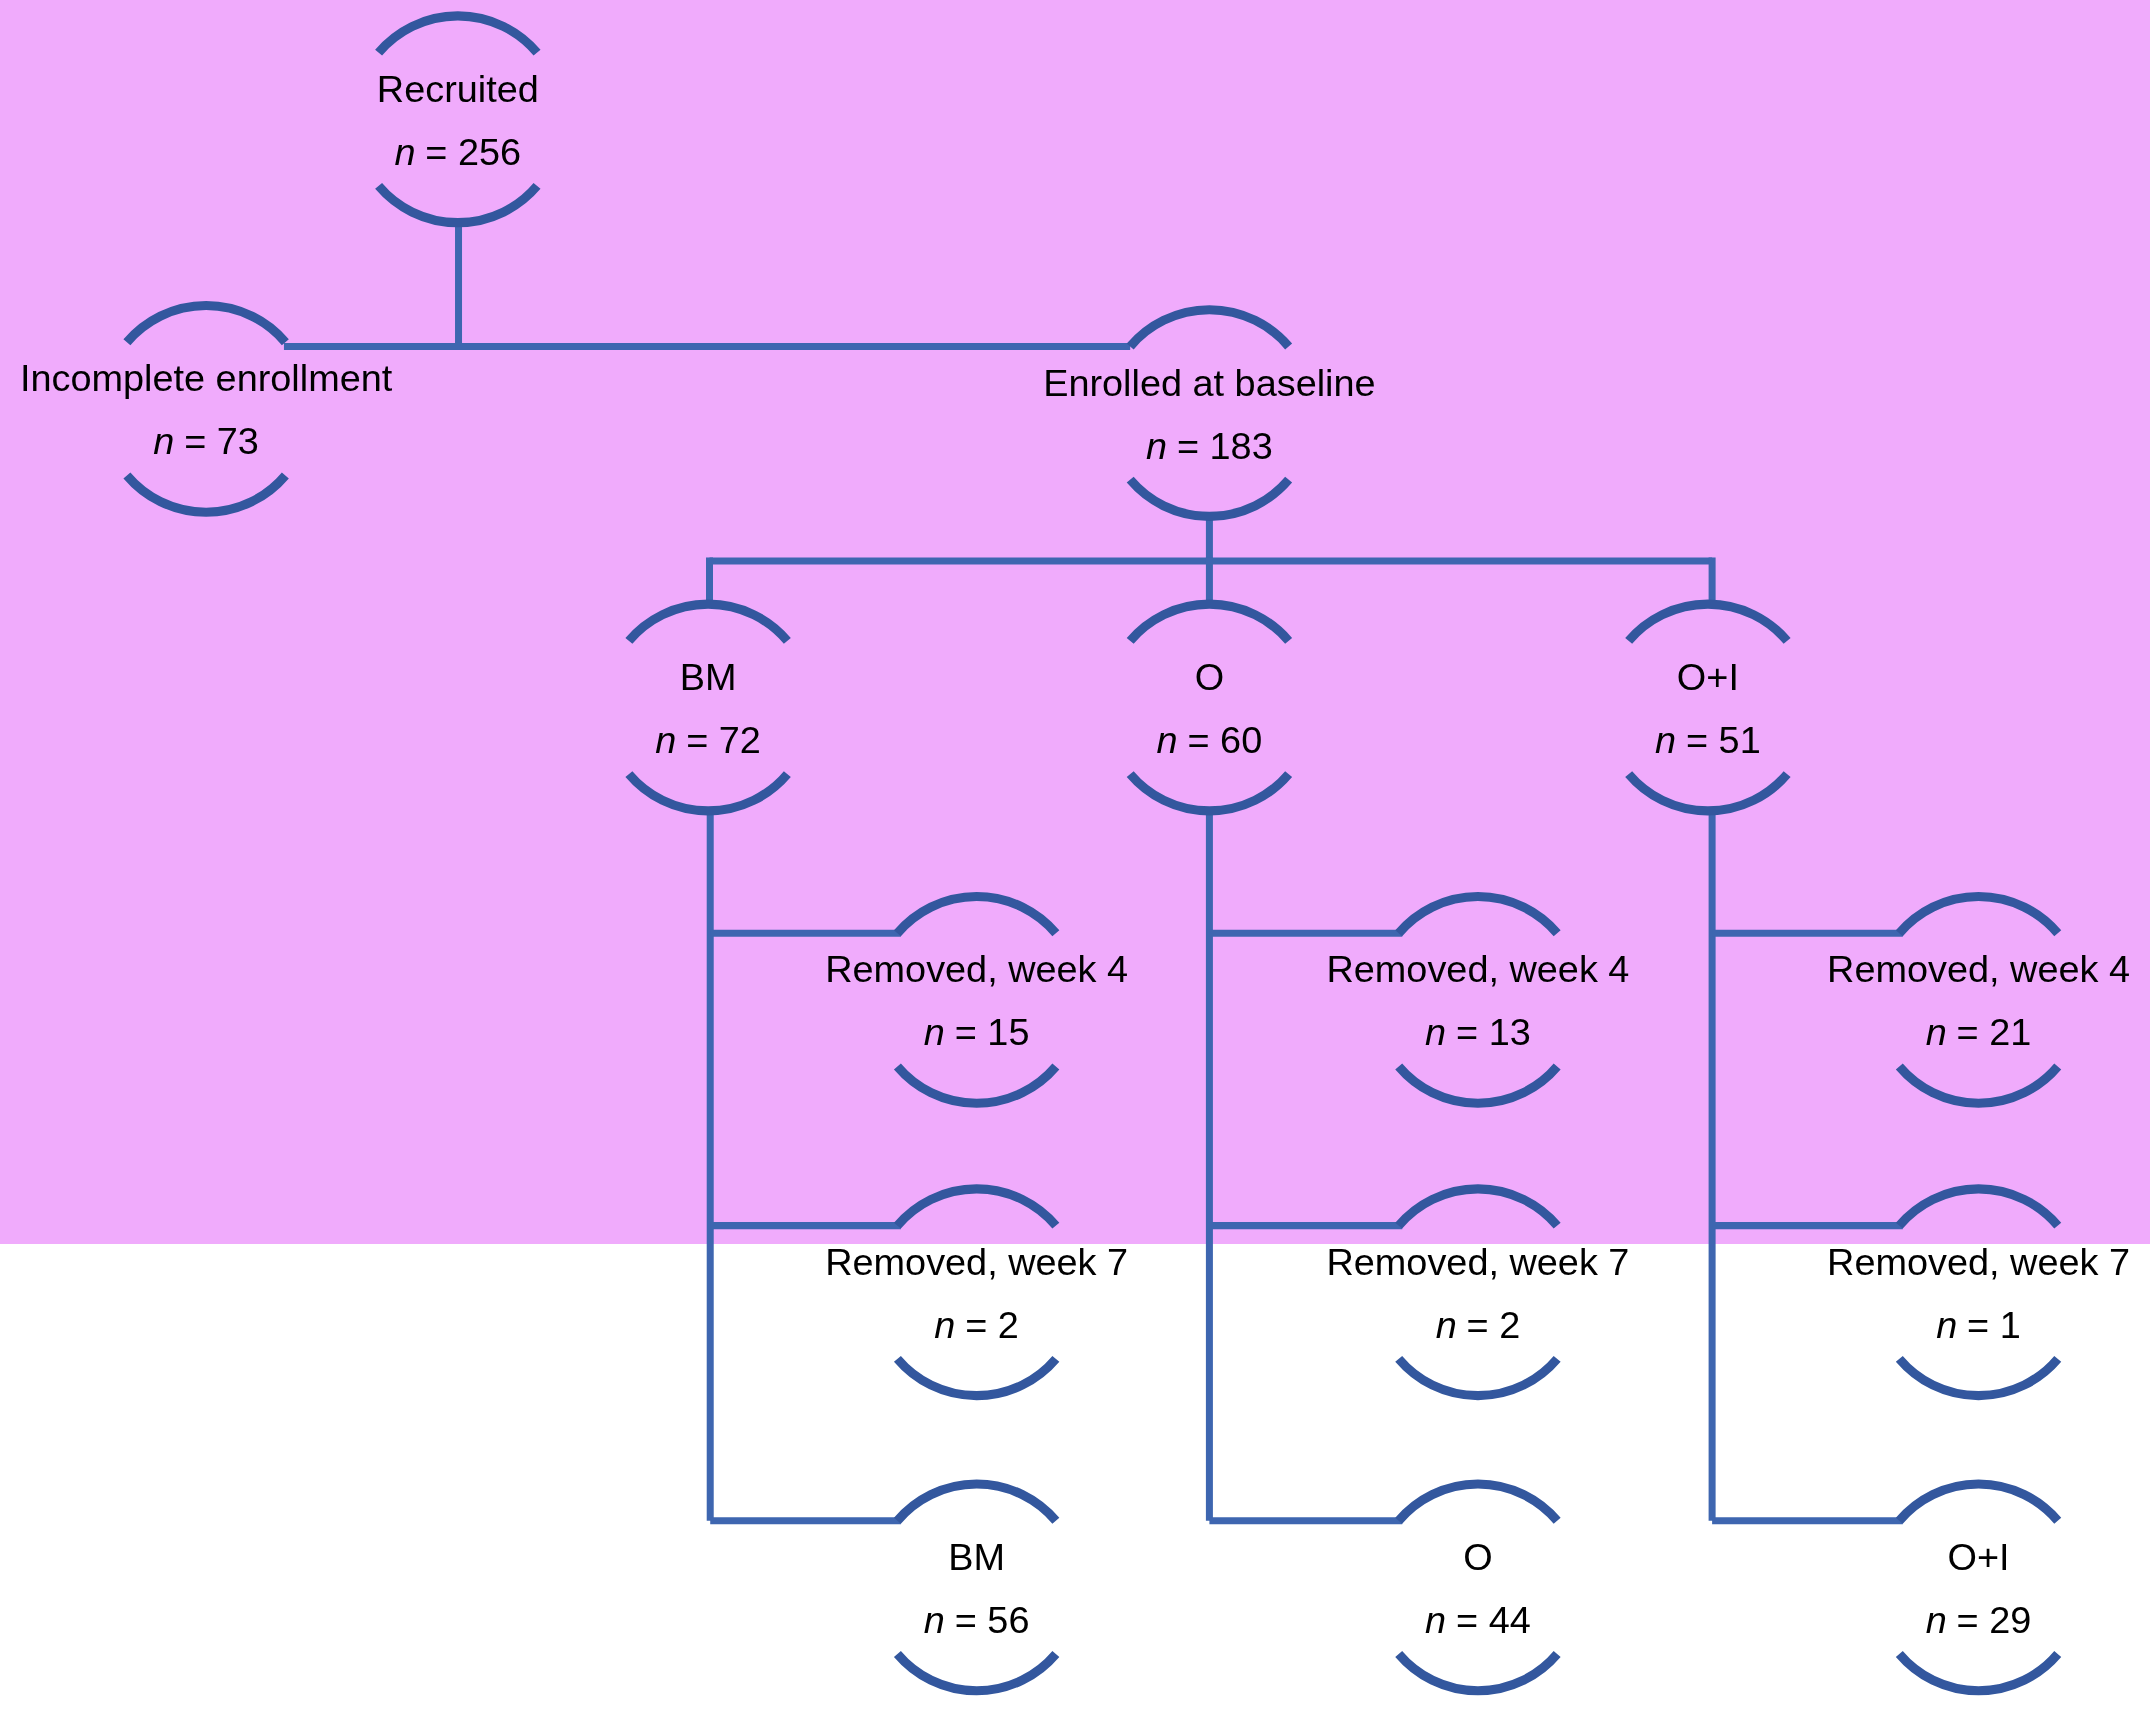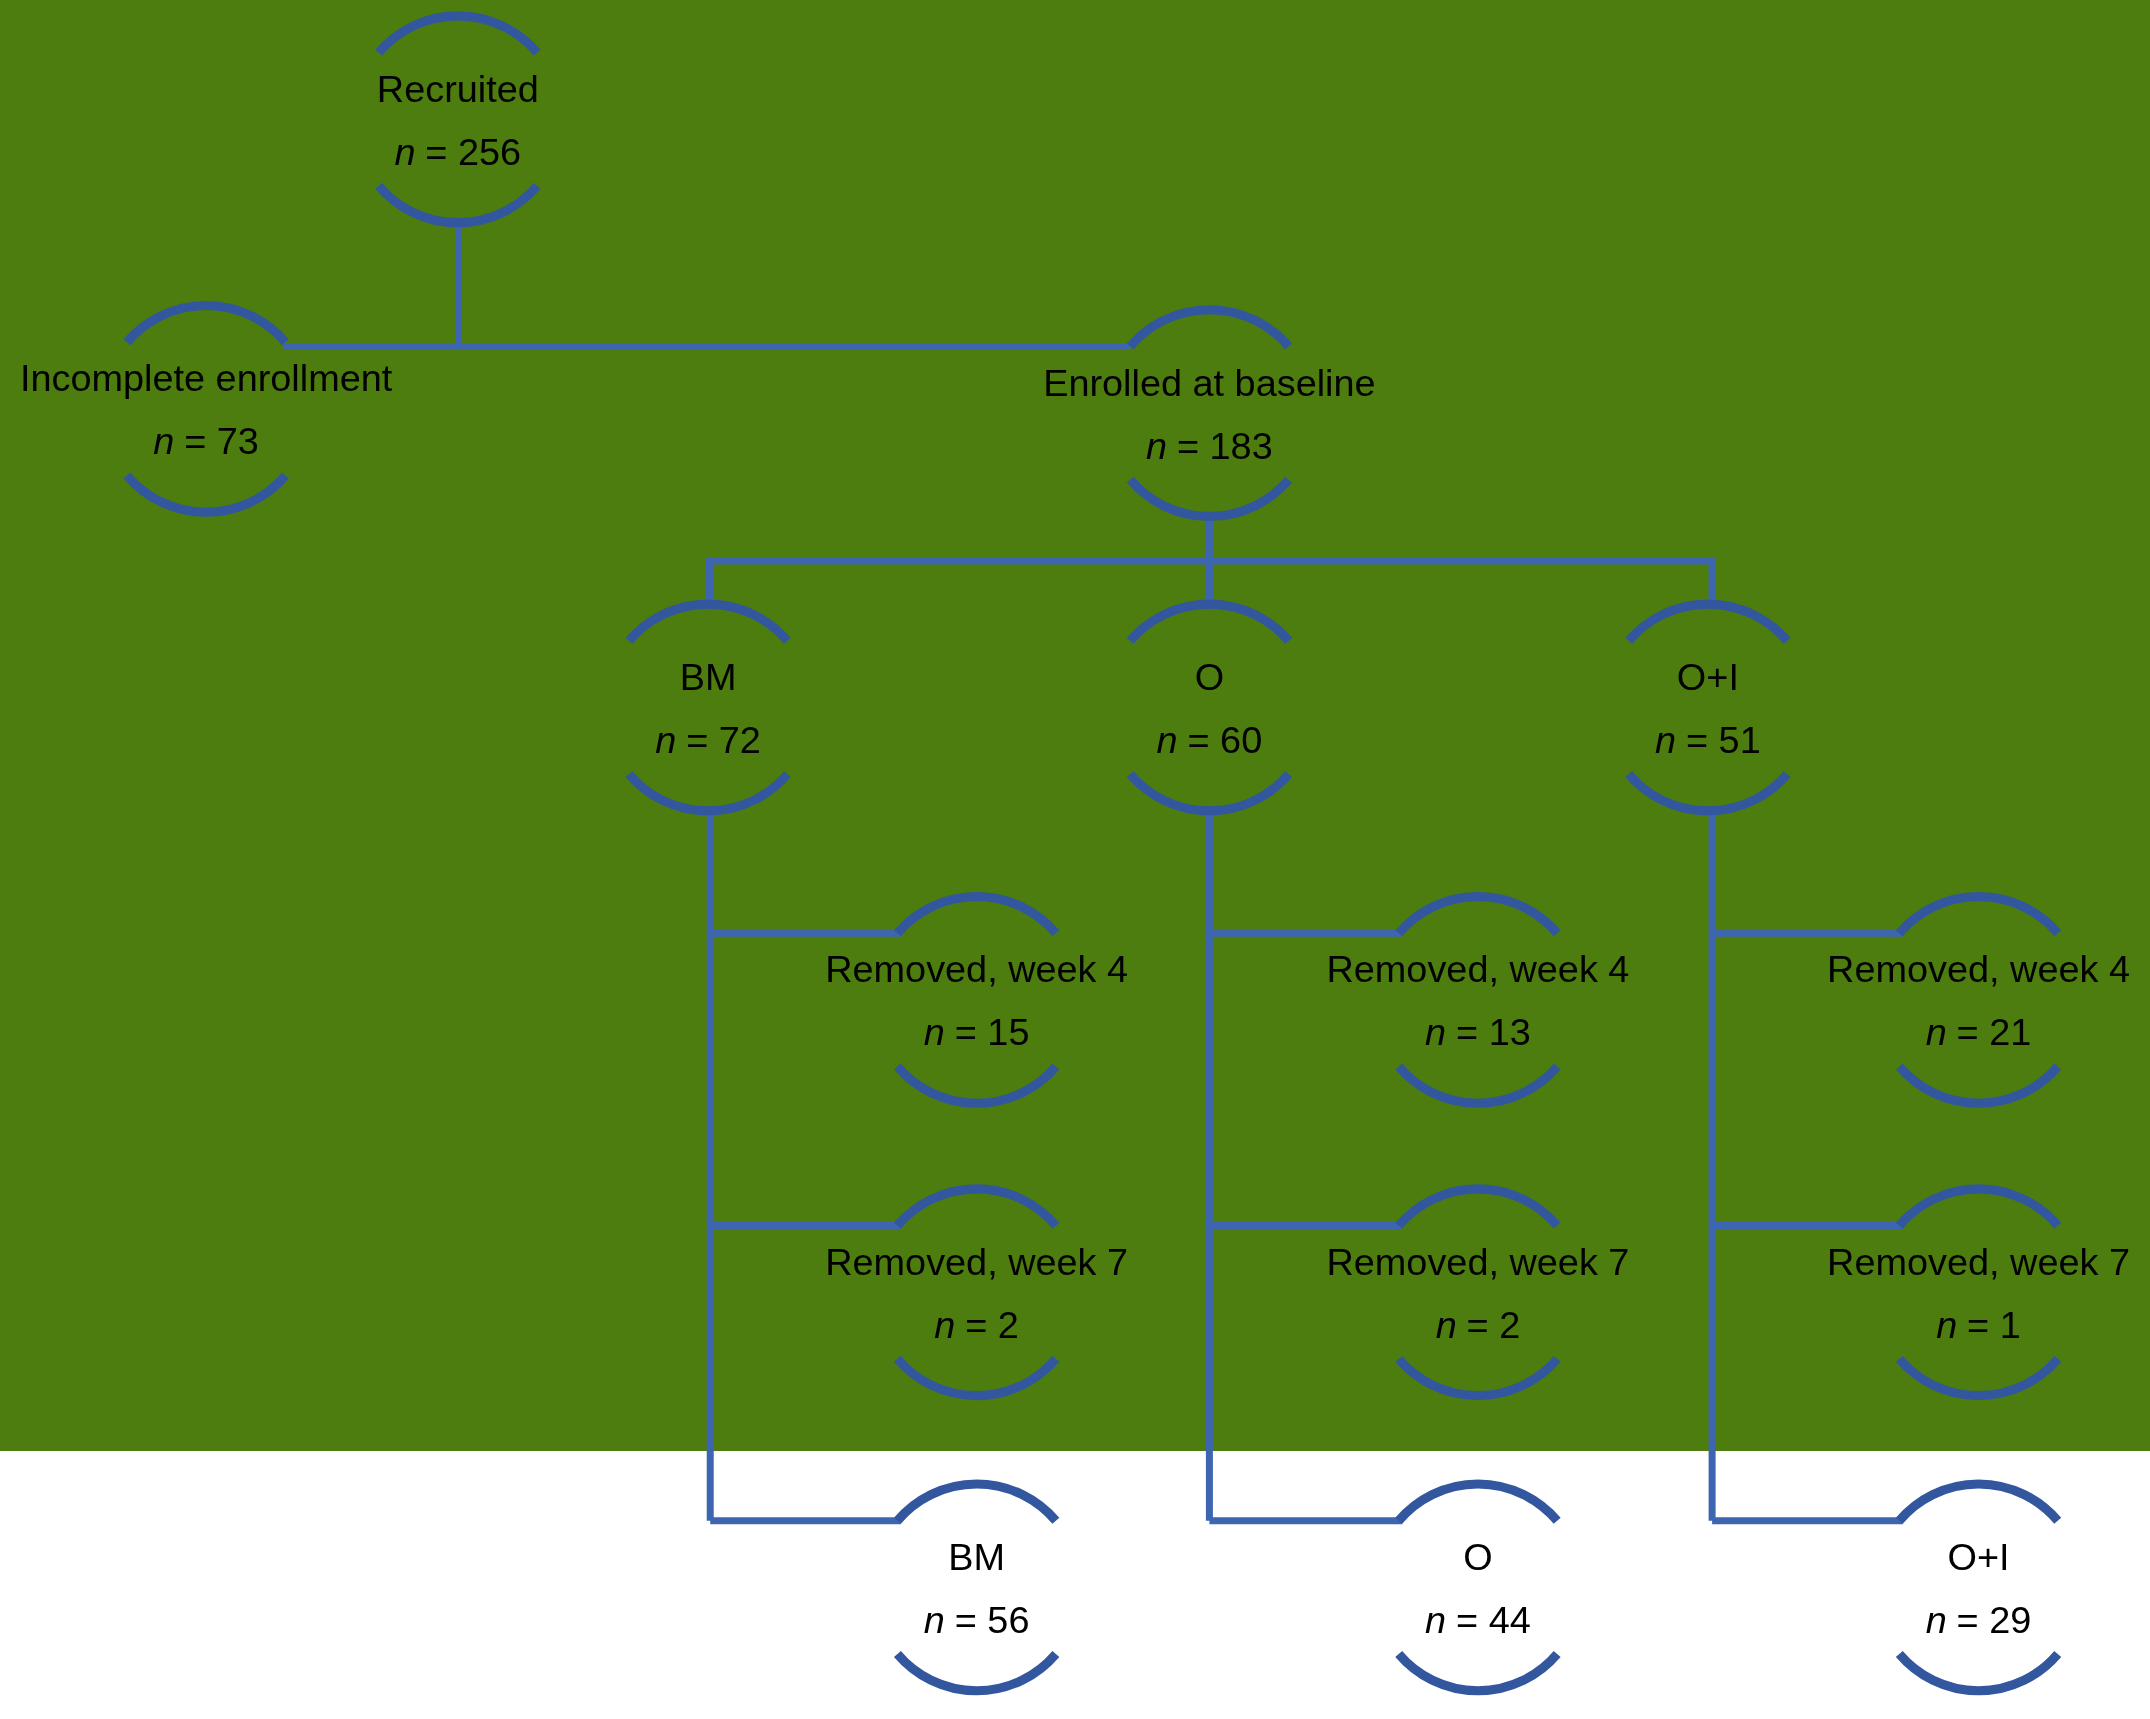--- a/index.html
+++ b/index.html
@@ -1,17 +1,17 @@
 <!DOCTYPE html>
 <html style="--arc: #33579e; --line: #3e66b0; --text: #000000;font-size:11.2px"><head>
 <meta charset="utf-8">
 <style>
   html, body { margin: 0; padding: 0; }
   body { width: 2151px; height: 1720px; background: #ffffff; overflow: hidden; }
-  .canvas { position: relative; width: 2151px; height: 1451px; background: #4d7c0f; }
+  .canvas { position: relative; width: 2151px; height: 1244px; background: #f0abfc; }
   svg { position: absolute; left: 0; top: 0; }
   .arc  { fill: none; stroke: var(--arc, #33579e);  stroke-width: 13; stroke-linecap: butt; }
   .link { fill: none; stroke: var(--line, #3e66b0); stroke-width: 10; stroke-linecap: butt; }
   text {
     font-family: "Liberation Sans", sans-serif;
     font-size: 54px;
     fill: var(--text, #000000);
     text-anchor: middle;
   }
   .nvar { font-style: italic; }

